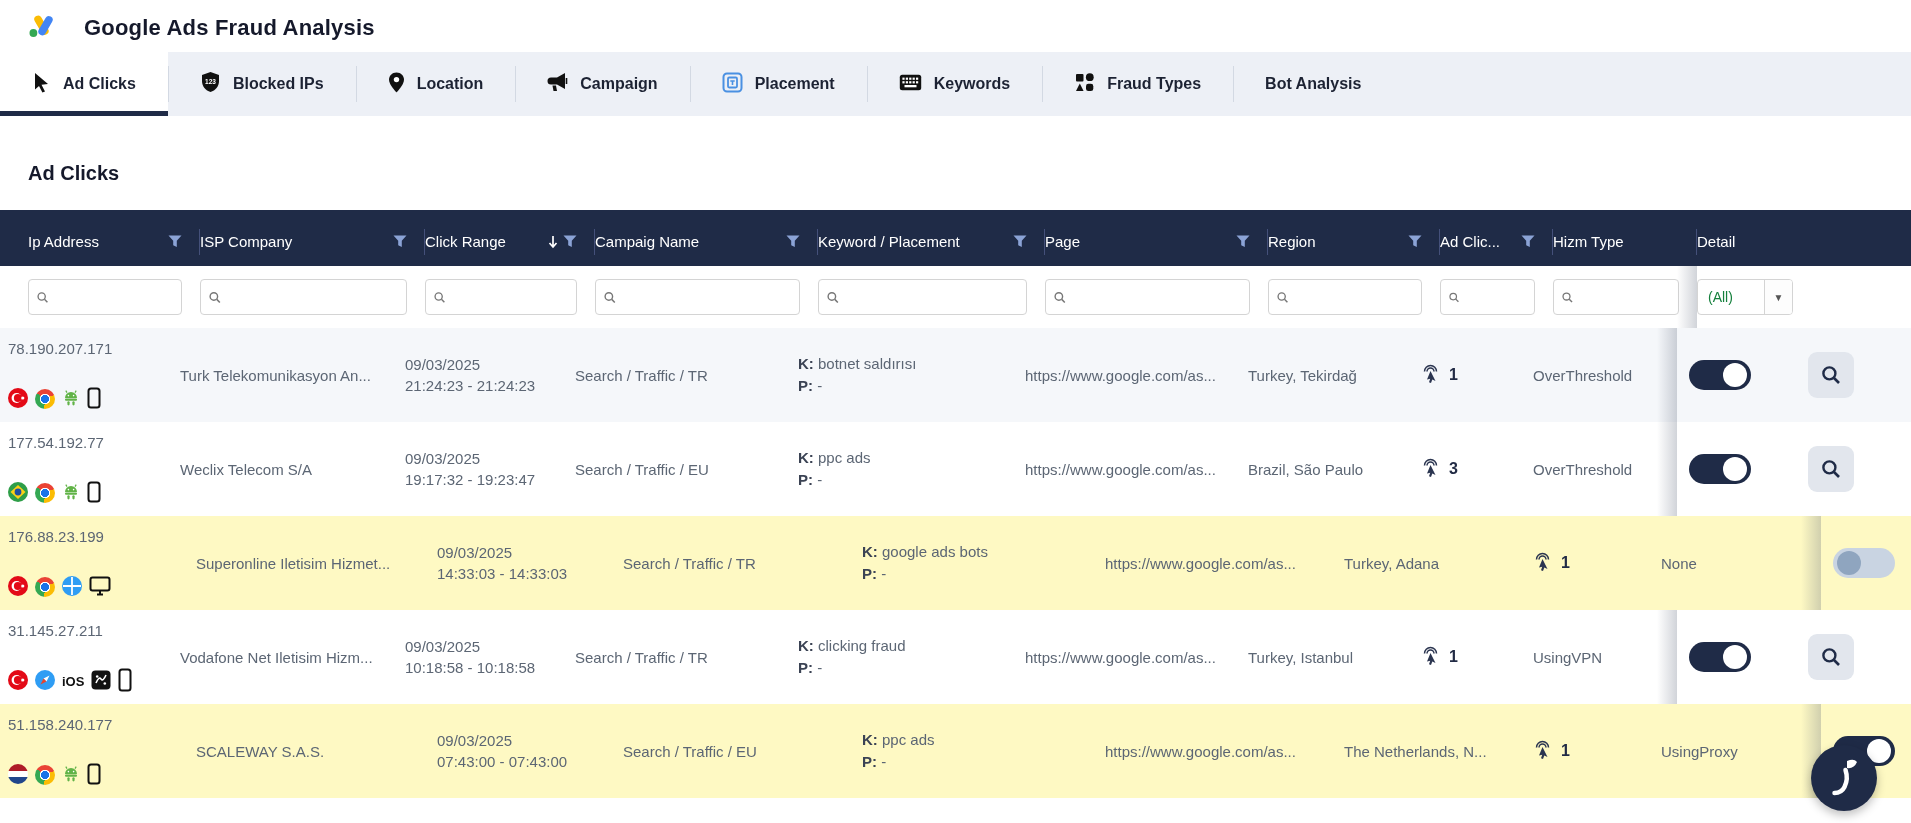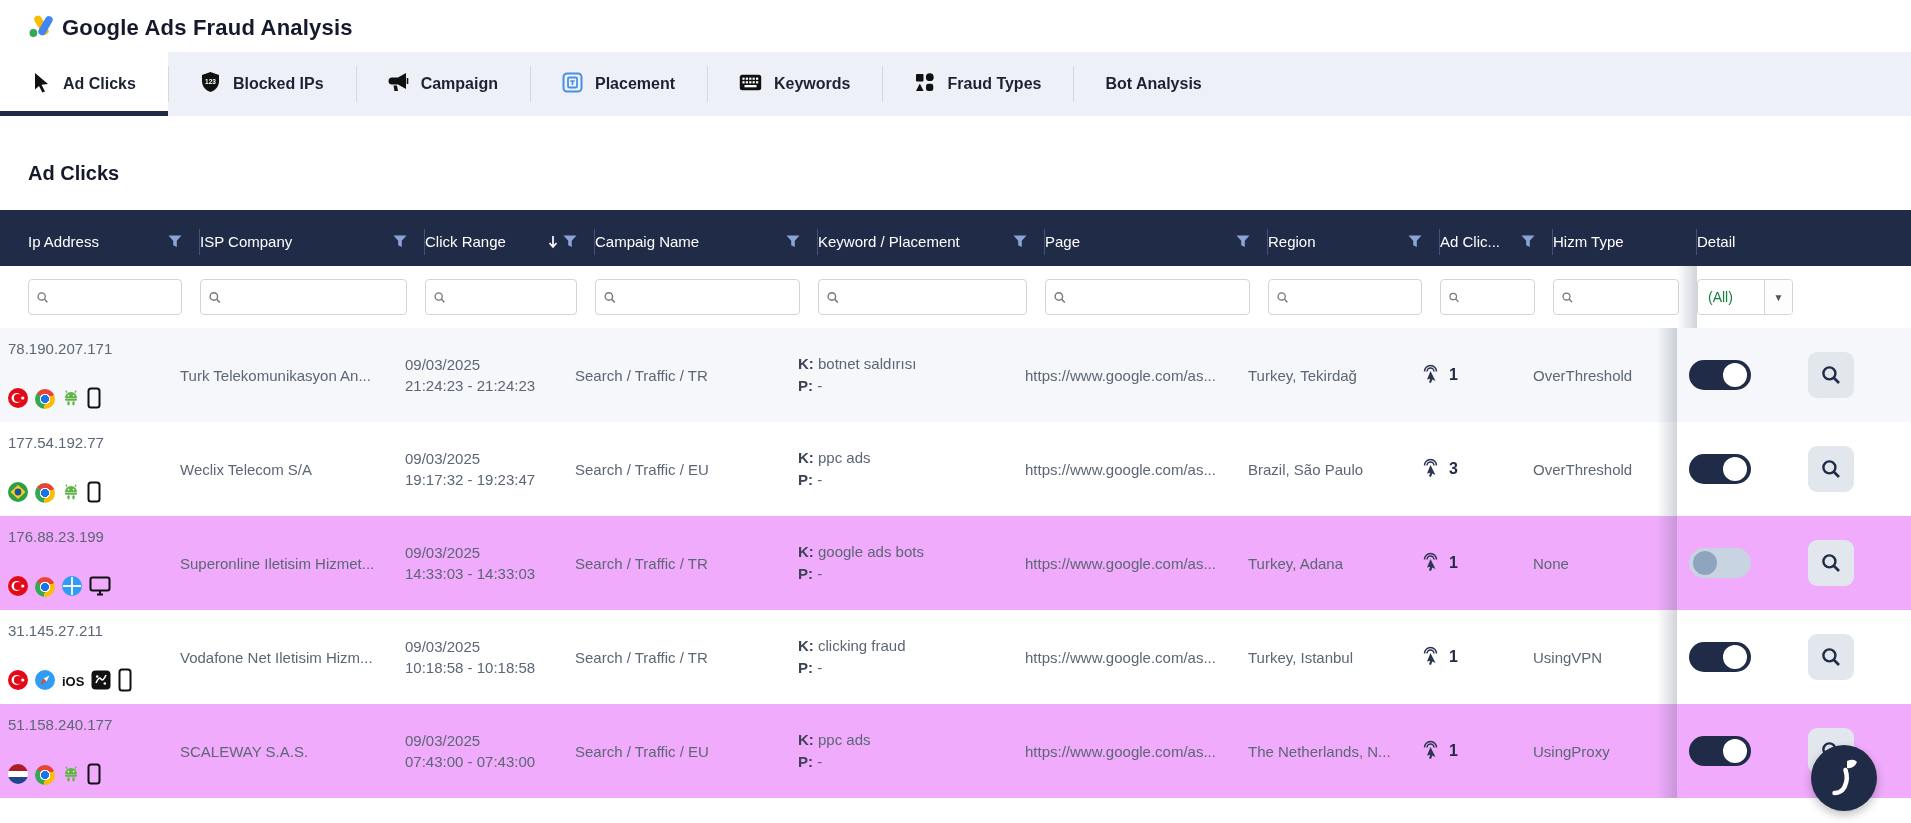--- a/index.html
+++ b/index.html
@@ -1,20 +1,20 @@
 <!DOCTYPE html>
 <html><head>
 <meta charset="utf-8">
 <style>
   * { margin:0; padding:0; box-sizing:border-box; }
   html,body { width:1911px; height:823px; overflow:hidden; background:#fff;
     font-family:"Liberation Sans","DejaVu Sans",sans-serif; color:#3a4252; }
 
   
-  .app-header { display:flex; align-items:center; gap:8px; padding:14px 0 10px 28px; }
+  .app-header { display:flex; align-items:center; gap:30px; padding:14px 0 10px 28px; }
   .app-title { font-size:22px; font-weight:700; color:#15192b; letter-spacing:.2px; }
 
   
   .tabbar { display:flex; background:#edf0f6; height:64px; align-items:stretch; }
   .tab { display:flex; align-items:center; gap:12px; padding:0 32px; font-size:16px;
     font-weight:600; color:#1c2233; position:relative; cursor:pointer; white-space:nowrap; }
   .tab + .tab::before { content:''; position:absolute; left:0; top:14px; bottom:14px; width:1px; background:#d3d9e3; }
   .tab.active { background:#fff; }
   .tab.active::after { content:''; position:absolute; left:0; right:0; bottom:0; height:5px; background:#1f2b47; }
   .tab svg { flex:0 0 auto; }
@@ -47,21 +47,21 @@
   .finput { display:flex; align-items:center; gap:6px; width:100%; height:36px; border:1px solid #d4d4d4;
     border-radius:4px; background:#fff; padding:0 8px; }
   .finput input { border:none; outline:none; width:100%; font-size:14px; font-family:inherit; }
   .fselect { display:flex; align-items:stretch; height:36px; border:1px solid #d4d4d4; border-radius:4px;
     background:#fff; width:96px; overflow:hidden; cursor:pointer; }
   .fselect .val { flex:1; display:flex; align-items:center; padding-left:10px; font-size:14px; color:#15803d; }
   .fselect .caret { width:28px; border-left:1px solid #d4d4d4; background:#fdfdfd; display:flex;
     align-items:center; justify-content:center; color:#555; font-size:10px; }
 
   .trow { height:94px; font-size:15px; color:#5c6674;padding-left:8px; }
-  .trow.shade  { background:#f0abfc; }
+  .trow.shade  { background:#fef9c3;gap:16px; }
   .trow.shade1 { background:#f5f7fa; }
   .tcell { padding-right:14px; overflow:hidden; }
   .ip-line { margin-bottom:7px; }
   .badges { display:flex; align-items:center; gap:7px; height:22px;margin-top:31px; }
   .badges svg, .badges .cssicon { flex:0 0 auto; }
   .two-line div { line-height:21px; }
   .kcell b { color:#3b4354; font-weight:700; }
   .kcell div { line-height:22px; white-space:nowrap; }
   .nowrap { white-space:nowrap; }
   .clicks { display:flex; align-items:center; gap:8px; font-weight:700; color:#222b45; font-size:16px; }
@@ -114,20 +114,29 @@
     <span>Ad Clicks</span>
   </div>
   <div class="tab">
     <span>
       <svg width="21" height="22" viewBox="0 0 21 22">
           <path d="M10.5 1 L19 4 V10 C19 15.5 15.4 19.6 10.5 21 C5.6 19.6 2 15.5 2 10 V4 Z" fill="#111"></path>
           <text x="10.5" y="12.5" font-size="6.5" font-weight="bold" fill="#fff" text-anchor="middle" font-family="Liberation Sans,sans-serif">123</text>
         </svg>
     </span>
     <span>Blocked IPs</span>
+  </div>
+  <div class="tab">
+    <span>
+      <svg width="17" height="21" viewBox="0 0 17 21">
+          <path d="M8.5 0.5 C4 0.5 1 3.8 1 7.8 C1 13 8.5 20.5 8.5 20.5 S16 13 16 7.8 C16 3.8 13 0.5 8.5 0.5 Z" fill="#111"></path>
+          <circle cx="8.5" cy="7.6" r="2.7" fill="#fff"></circle>
+        </svg>
+    </span>
+    <span>Location</span>
   </div>
   <div class="tab">
     <span>
       <svg width="21" height="20" viewBox="0 0 21 20">
           <path d="M18 1 L18 17 L10 12.5 H4 A2.5 2.5 0 0 1 4 5.5 H10 Z" fill="#111"></path>
           <path d="M5.5 13.5 H9 L10 19 H6.5 Z" fill="#111"></path>
           <path d="M19.5 6 v6" stroke="#111" stroke-width="1.6"></path>
         </svg>
     </span>
     <span>Campaign</span>

